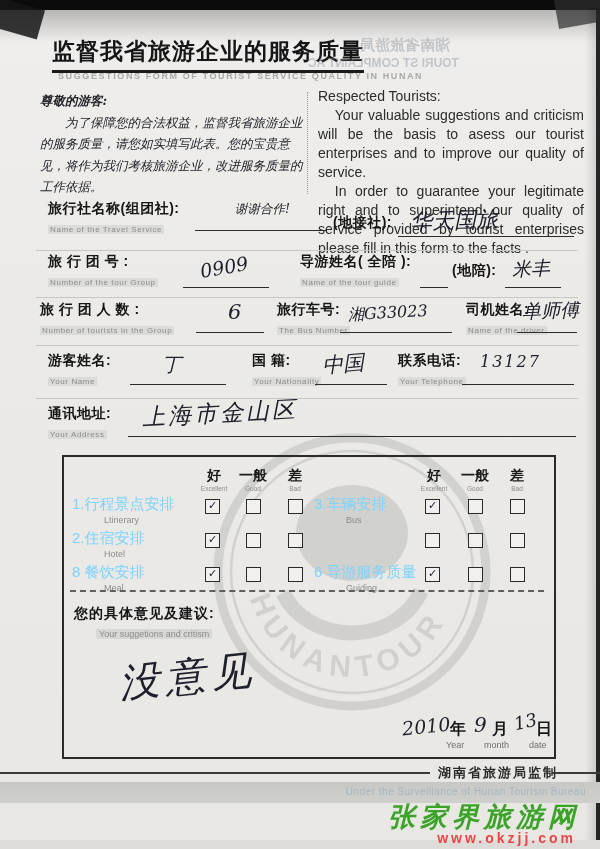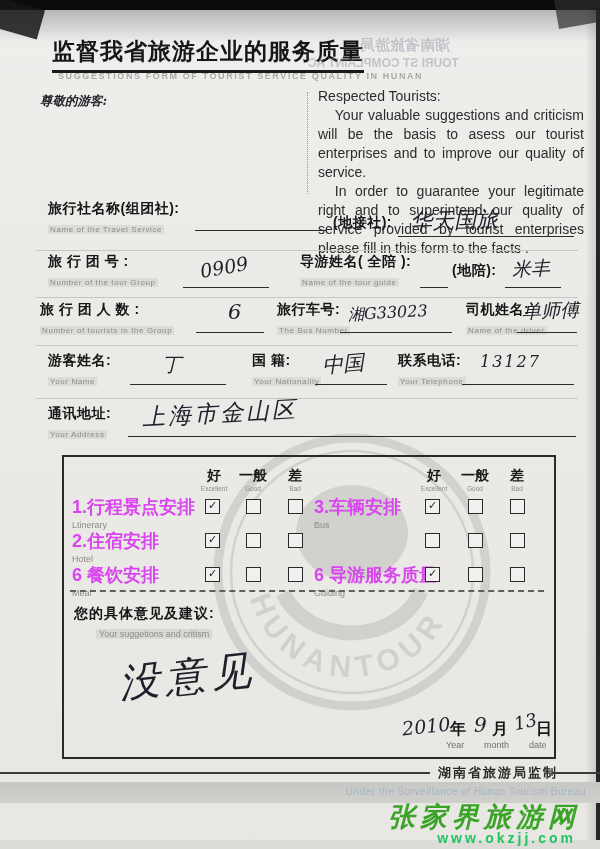--- a/index.html
+++ b/index.html
@@ -36,40 +36,40 @@
   .flabel .en{font-size:8px;color:#8b8b89;background:#dbdbd8;padding:0 2px;margin-top:3px;
               display:inline-block;letter-spacing:.6px;white-space:nowrap}
   .uline{border-bottom:1.5px solid #2c2c2c}
   .sep{border-top:1px solid #c6c6c3}
   .hw{font-family:"DejaVu Serif","Liberation Serif",serif;font-style:italic;color:#20202c;white-space:nowrap}
   
   .ratebox{left:62px;top:455px;width:490px;height:300px;border:2px solid #2a2a2a}
   .rhead{text-align:center}
   .rhead .cn{font-weight:bold;font-size:14px;color:#1a1a1a}
   .rhead .en{font-size:6.5px;color:#8b8b89;margin-top:0}
-  .ritem .cn{font-weight:bold;font-size:18px;color:#d946ef;white-space:nowrap}
-  .ritem .en{font-size:9px;color:#8b8b89;margin-left:0;margin-top:1px}
+  .ritem .cn{font-weight:normal;font-size:15px;color:#7dd3fc;white-space:nowrap}
+  .ritem .en{font-size:9px;color:#8b8b89;margin-left:32px;margin-top:1px}
   .cb{width:13px;height:13px;border:1.6px solid #2a2a2a;background:#f1f0ee;
       text-align:center;line-height:12px;font-size:11px;color:#19192a;
       font-family:"DejaVu Serif",serif}
   .dash{border-top:2px dashed #5f5f5d}
   .suglabel .cn{font-weight:bold;font-size:14px;letter-spacing:1px;color:#161616}
   .suglabel .en{font-size:9px;color:#8b8b89;background:#d8d8d5;padding:0 3px;margin-top:3px;
                 display:inline-block;margin-left:22px}
   .datecn{font-weight:bold;font-size:16px;color:#161616}
   .dateen{font-size:9px;color:#6f6f6d}
   
   .supline{border-top:2px solid #3a3a38}
   .suptext{font-weight:bold;font-size:13px;letter-spacing:2px;color:#2a2a28;white-space:nowrap}
   .graybar{left:0;top:782px;width:600px;height:21px;
            background:linear-gradient(180deg,#c7c7c5,#cfcfcc)}
   .surv{font-size:10px;color:#a7b6c2;letter-spacing:.5px}
   .site{font-family:"DejaVu Serif","Liberation Serif",serif;font-style:italic;font-weight:bold;
         font-size:27px;letter-spacing:5px;color:#3ba428;white-space:nowrap}
-  .siteurl{font-weight:bold;font-size:14px;letter-spacing:3px;color:#22c55e;white-space:nowrap}
+  .siteurl{font-weight:bold;font-size:14px;letter-spacing:3px;color:#ef4444;white-space:nowrap}
   .stamp{opacity:.22;pointer-events:none}
 </style>
 </head>
 <body>
 
 <div class="abs paper"></div>
 <div class="abs paper-top-shade"></div>
 <div class="abs topbar"></div>
 <div class="abs corner-tl"></div>
 <div class="abs corner-tr"></div>
@@ -87,20 +87,22 @@
   </text>
 </svg>
 
 <div class="abs title" style="left:52px;top:36px">监督我省旅游企业的服务质量</div>
 <div class="abs subtitle" style="left:58px;top:71px">SUGGESTIONS FORM OF TOURIST SERVICE QUALITY IN HUNAN</div>
 <div class="abs bleed" style="left:360px;top:36px;font-size:15px">湖南省旅游局</div>
 <div class="abs bleed" style="left:308px;top:56px;font-size:12px">TOURI ST COMPLAINT AC</div>
 
 <div class="abs introcn" style="left:40px;top:90px">
   <div class="t">尊敬的游客:</div>
+  <div class="b">为了保障您的合法权益，监督我省旅游企业的服务质量，请您如实填写此表。您的宝贵意见，将作为我们考核旅游企业，改进服务质量的工作依据。</div>
+  <div class="th">谢谢合作!</div>
 </div>
 <div class="abs introdiv" style="left:307px;top:92px"></div>
 <div class="abs introen" style="left:318px;top:87px">
   <p>Respected Tourists:</p>
   <p class="ind">Your valuable suggestions and criticism will be the basis to asess our tourist enterprises and to improve our quality of service.</p>
   <p class="ind">In order to guarantee your legitimate right and to superintend our quality of service provided by tourist enterprises please fill in this form to the facts .</p>
 </div>
 
 <div class="abs sep" style="left:36px;top:250px;width:542px"></div>
 <div class="abs sep" style="left:36px;top:297px;width:542px"></div>
@@ -218,21 +220,21 @@
 
   <div class="abs ritem" style="left:8px;top:72px">
     <div class="cn">2.住宿安排</div>
     <div class="en">Hotel</div>
   </div>
   <div class="abs cb" style="left:141px;top:76px">✓</div>
   <div class="abs cb" style="left:182px;top:76px"></div>
   <div class="abs cb" style="left:224px;top:76px"></div>
 
   <div class="abs ritem" style="left:8px;top:106px">
-    <div class="cn">6 餐饮安排</div>
+    <div class="cn">8 餐饮安排</div>
     <div class="en">Meal</div>
   </div>
   <div class="abs cb" style="left:141px;top:110px">✓</div>
   <div class="abs cb" style="left:182px;top:110px"></div>
   <div class="abs cb" style="left:224px;top:110px"></div>
 
   <div class="abs ritem" style="left:250px;top:38px">
     <div class="cn">3.车辆安排</div>
     <div class="en">Bus</div>
   </div>

